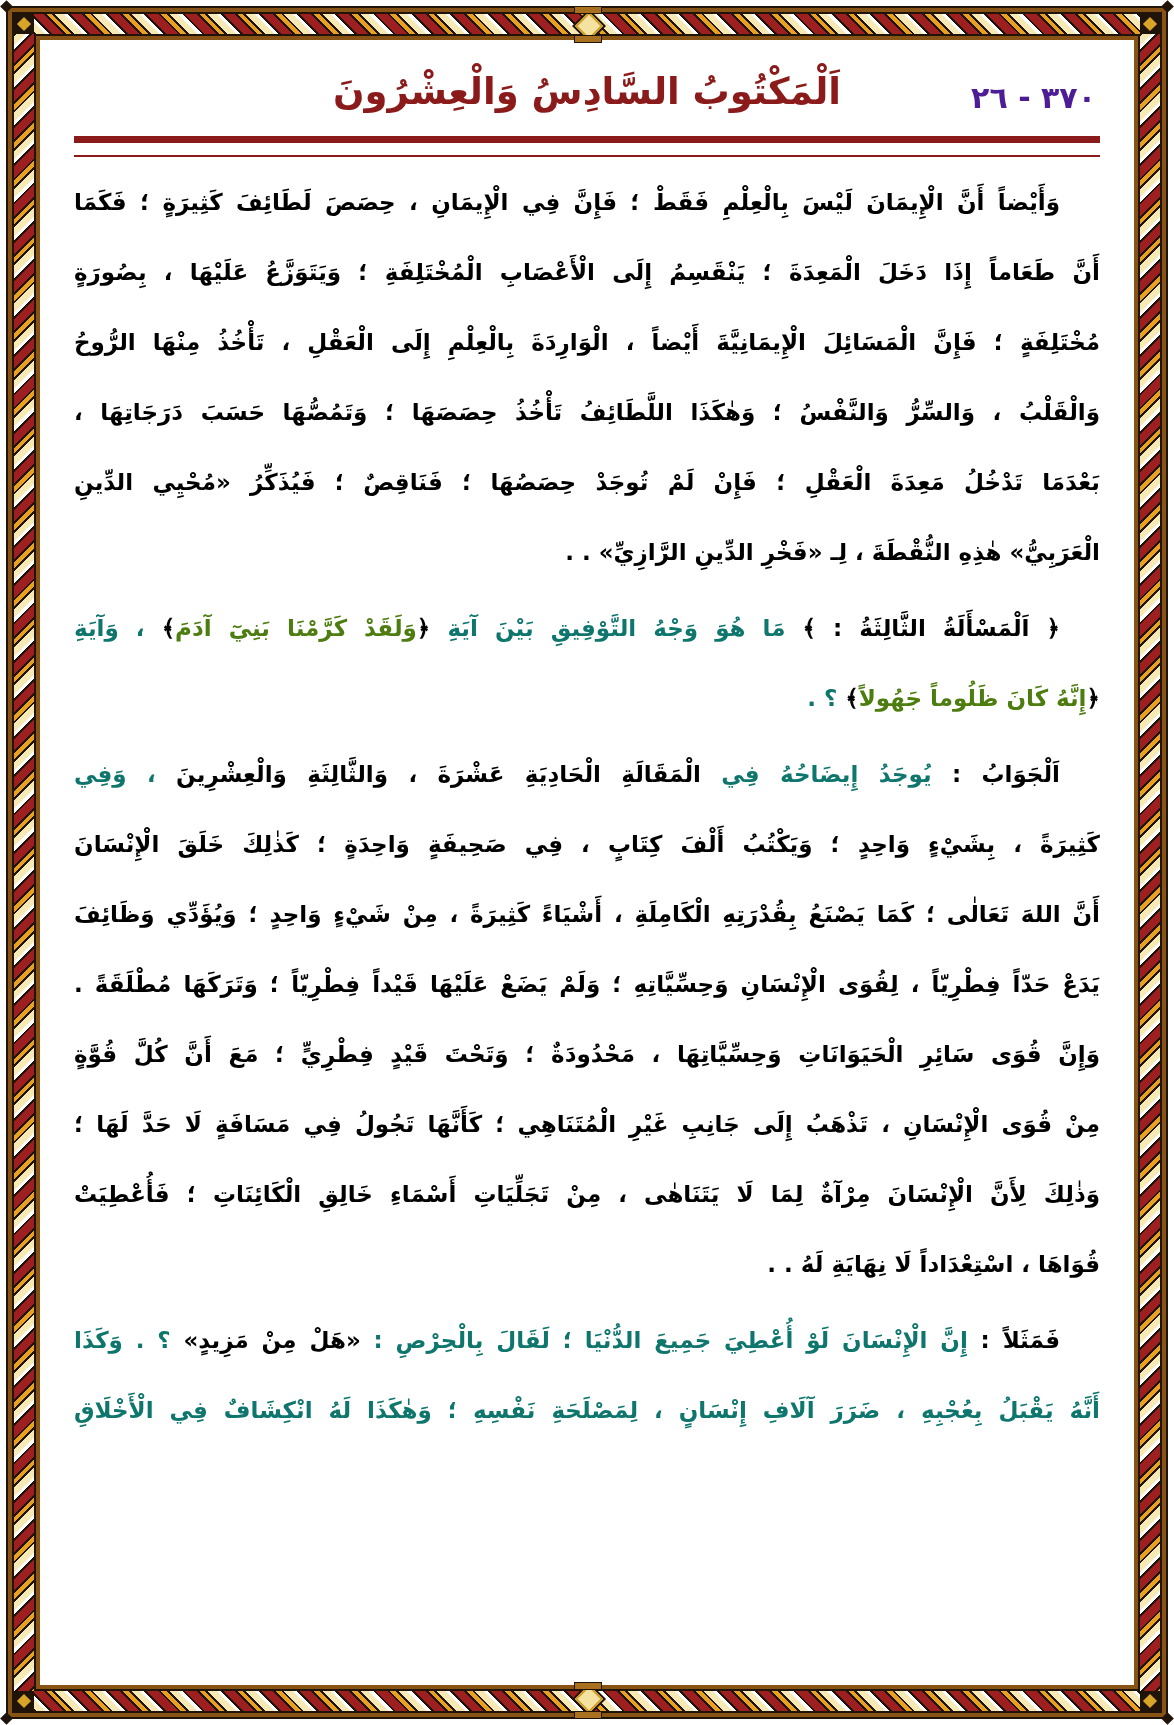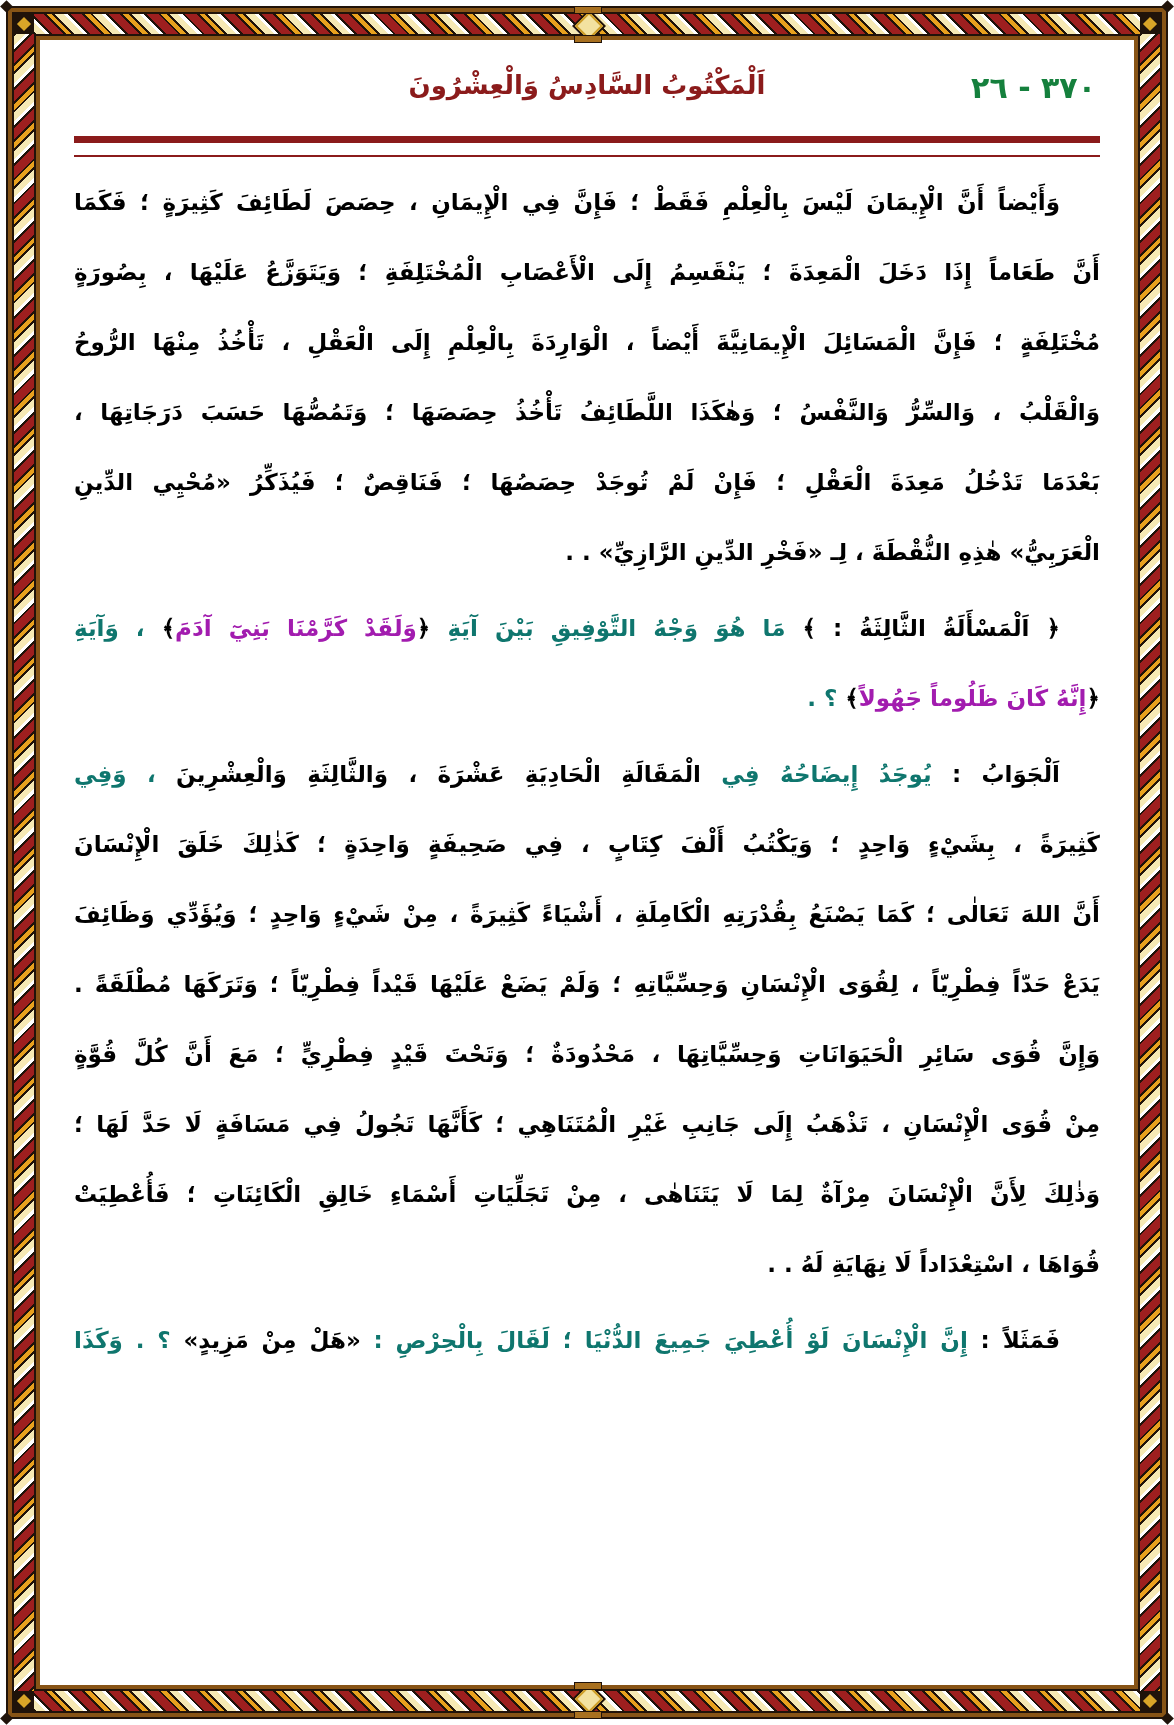--- a/index.html
+++ b/index.html
@@ -35,33 +35,33 @@
   .motif{position:absolute;left:50%;width:16px;height:16px;margin-left:-8px;
     background:#f3e2a0;border:2px solid #cf9e27;box-shadow:0 0 0 2px #20130a;transform:rotate(45deg);}
   .motif.top{top:16px;} .motif.bottom{bottom:16px;}
   .tab{position:absolute;left:50%;width:26px;height:6px;margin-left:-13px;
     background:#a8701f;border:1px solid #20130a;}
   .tab.t1{top:6px;} .tab.t2{top:35px;} .tab.b1{bottom:6px;} .tab.b2{bottom:35px;}
 
   
   .content{position:absolute;inset:40px;padding:16px 34px 0;overflow:hidden;}
   header{position:relative;height:78px;}
-  .pagenum{position:absolute;right:4px;top:14px;font-size:30px;font-weight:bold;color:#15803d;}
+  .pagenum{position:absolute;right:4px;top:24px;font-size:30px;font-weight:bold;color:#4c1d95;}
   .title{position:absolute;left:0;right:0;top:14px;text-align:center;
-    font-size:26px;font-weight:bold;color:#8b1b1b;}
+    font-size:37px;font-weight:bold;color:#8b1b1b;}
   .hr{height:12px;border-top:7px solid #8b1b1b;border-bottom:2px solid #8b1b1b;margin-top:2px;}
 
   main{direction:rtl;margin-top:10px;font-size:23px;font-weight:bold;
     line-height:70px;color:#161616;text-align:justify;}
   .para{margin:0 0 6px 0;}
   .line{text-align:justify;text-align-last:justify;white-space:normal;}
   .line.last{text-align-last:right;}
   .line.indent{text-indent:40px;}
   .c-red{color:#000000;}
-  .c-blue{color:#a21caf;}
+  .c-blue{color:#4d7c0f;}
   .c-black{color:#0f766e;}
 </style>
 </head>
 <body>
 
 <div>
   <div class="fr outer"></div>
   <div class="fr brown1"></div>
   <div class="fr dark1"></div>
   <div class="band h top"></div>
@@ -110,15 +110,16 @@
         <div class="line"><span class="seg c-red">كَثِيرَةً ، بِشَيْءٍ وَاحِدٍ ؛ وَيَكْتُبُ أَلْفَ كِتَابٍ ، فِي صَحِيفَةٍ وَاحِدَةٍ ؛ كَذٰلِكَ خَلَقَ الْإِنْسَانَ</span></div>
         <div class="line"><span class="seg c-red">أَنَّ اللهَ تَعَالٰى ؛ كَمَا يَصْنَعُ بِقُدْرَتِهِ الْكَامِلَةِ ، أَشْيَاءً كَثِيرَةً ، مِنْ شَيْءٍ وَاحِدٍ ؛ وَيُؤَدِّي وَظَائِفَ</span></div>
         <div class="line"><span class="seg c-red">يَدَعْ حَدّاً فِطْرِيّاً ، لِقُوَى الْإِنْسَانِ وَحِسِّيَّاتِهِ ؛ وَلَمْ يَضَعْ عَلَيْهَا قَيْداً فِطْرِيّاً ؛ وَتَرَكَهَا مُطْلَقَةً .</span></div>
         <div class="line"><span class="seg c-red">وَإِنَّ قُوَى سَائِرِ الْحَيَوَانَاتِ وَحِسِّيَّاتِهَا ، مَحْدُودَةٌ ؛ وَتَحْتَ قَيْدٍ فِطْرِيٍّ ؛ مَعَ أَنَّ كُلَّ قُوَّةٍ</span></div>
         <div class="line"><span class="seg c-red">مِنْ قُوَى الْإِنْسَانِ ، تَذْهَبُ إِلَى جَانِبِ غَيْرِ الْمُتَنَاهِي ؛ كَأَنَّهَا تَجُولُ فِي مَسَافَةٍ لَا حَدَّ لَهَا ؛</span></div>
         <div class="line"><span class="seg c-red">وَذٰلِكَ لِأَنَّ الْإِنْسَانَ مِرْآةٌ لِمَا لَا يَتَنَاهٰى ، مِنْ تَجَلِّيَاتِ أَسْمَاءِ خَالِقِ الْكَائِنَاتِ ؛ فَأُعْطِيَتْ</span></div>
         <div class="line last"><span class="seg c-red">قُوَاهَا ، اسْتِعْدَاداً لَا نِهَايَةِ لَهُ . .</span></div>
       </div>
       <div class="para">
         <div class="line indent"><span class="seg c-red">فَمَثَلاً : </span><span class="seg c-black">إِنَّ الْإِنْسَانَ لَوْ أُعْطِيَ جَمِيعَ الدُّنْيَا ؛ لَقَالَ بِالْحِرْصِ : </span><span class="seg c-red">«هَلْ مِنْ مَزِيدٍ»</span><span class="seg c-black"> ؟ . وَكَذَا</span></div>
+        <div class="line"><span class="seg c-black">أَنَّهُ يَقْبَلُ بِعُجْبِهِ ، ضَرَرَ آلَافِ إِنْسَانٍ ، لِمَصْلَحَةِ نَفْسِهِ ؛ وَهٰكَذَا لَهُ انْكِشَافٌ فِي الْأَخْلَاقِ</span></div>
       </div>
     </main>
 </div>
 
 </body></html>

